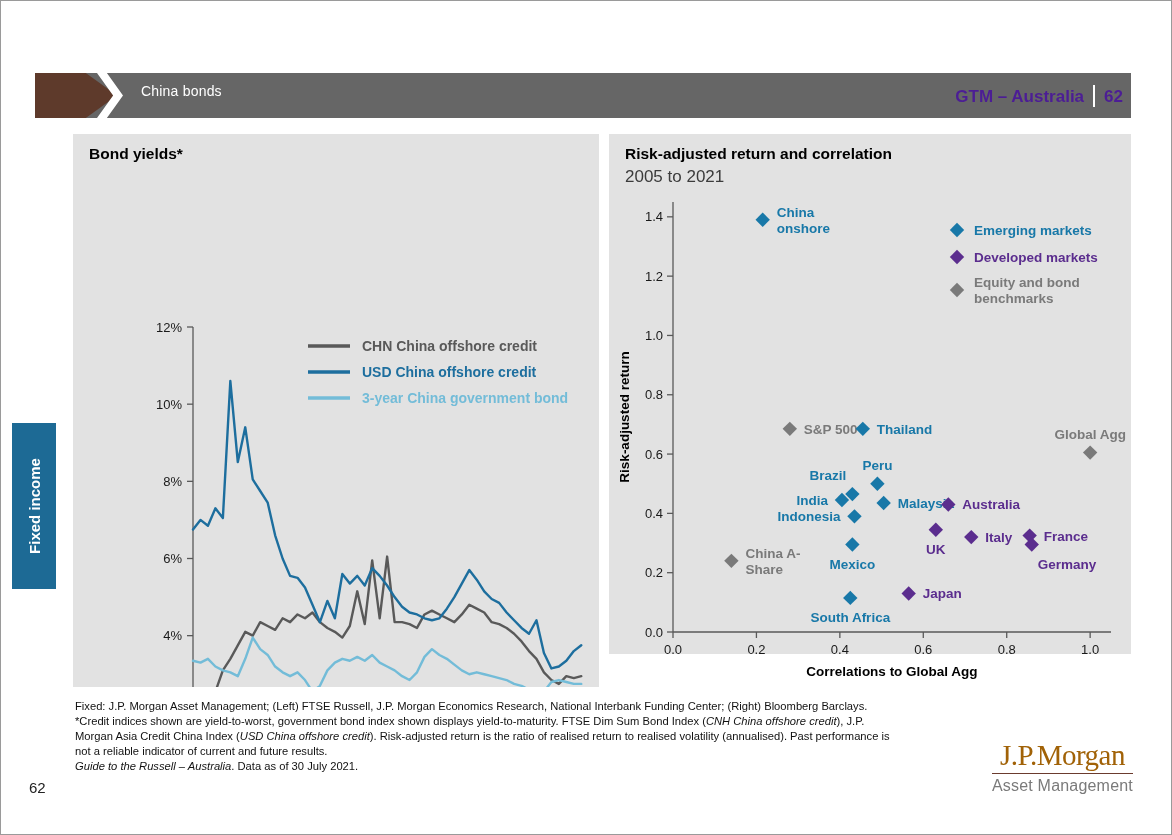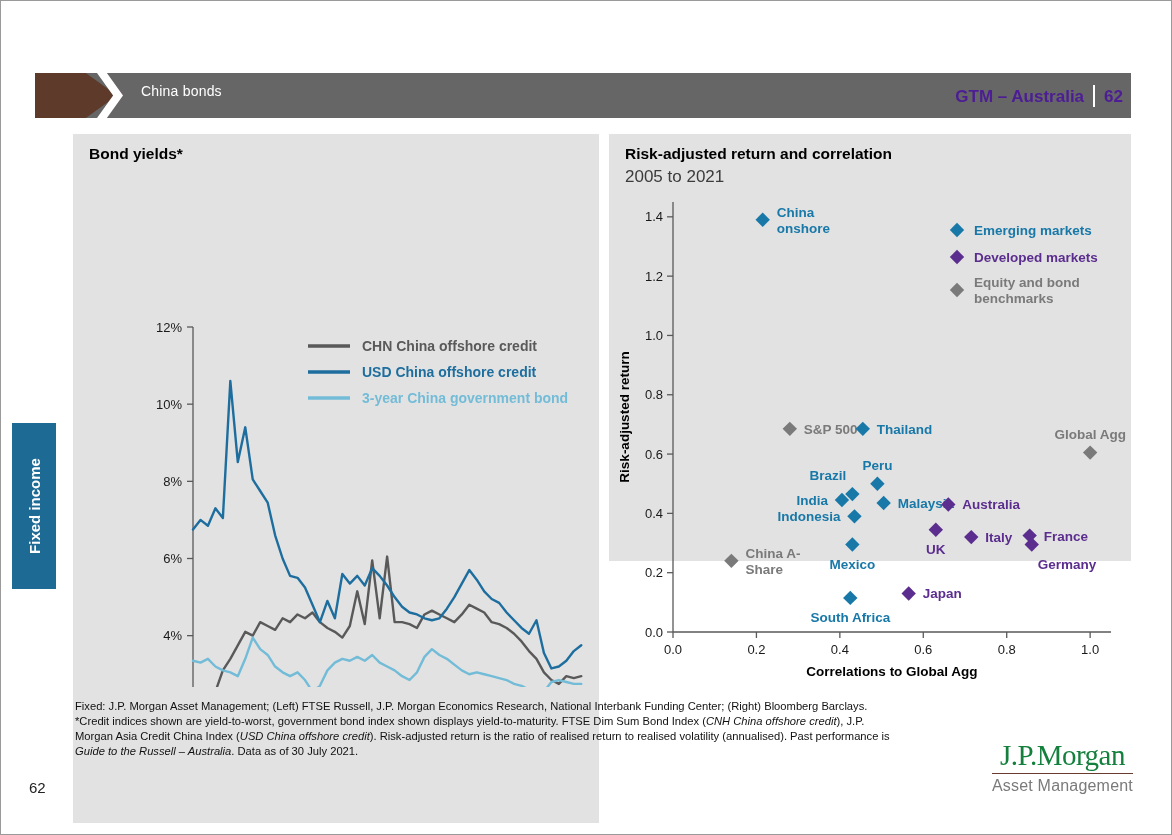--- a/index.html
+++ b/index.html
@@ -19,22 +19,22 @@
   #header-right .divider{display:inline-block;width:2px;height:22px;background:#ffffff;}
 
   
   #side-tab{position:absolute;left:11px;top:422px;width:44px;height:166px;background:#1d6a95;}
   #side-tab span{display:block;position:absolute;left:50%;top:50%;
        transform:translate(-50%,-50%) rotate(-90deg);white-space:nowrap;
        color:#fff;font-size:15px;font-weight:bold;}
 
   
   .panel{position:absolute;background:#e2e2e2;}
-  #panel-left{left:72px;top:133px;width:526px;height:689px;}
-  #panel-right{left:608px;top:133px;width:522px;height:427px;}
+  #panel-left{left:72px;top:133px;width:526px;height:553px;}
+  #panel-right{left:608px;top:133px;width:522px;height:520px;}
   .panel-title{position:absolute;left:16px;top:11px;font-size:15.5px;font-weight:bold;color:#000;}
   .panel-sub{position:absolute;left:16px;top:33px;font-size:17px;color:#3b3b3b;}
 
   svg{display:block;}
   .axis-line{stroke:#595959;stroke-width:1.3;fill:none;}
   .tick{stroke:#595959;stroke-width:1.3;}
   .tlab{font-family:"Liberation Sans",sans-serif;font-size:13px;fill:#1a1a1a;}
   .axtitle{font-family:"Liberation Sans",sans-serif;font-size:13.5px;font-weight:bold;fill:#000;}
 
   .ser-chn{stroke:#595959;stroke-width:2.4;fill:none;stroke-linejoin:round;stroke-linecap:round;}
@@ -45,21 +45,21 @@
 
   .pt-lab{font-family:"Liberation Sans",sans-serif;font-size:13.5px;font-weight:bold;}
 
   
   #foot{position:absolute;left:74px;top:698px;width:890px;font-size:11.2px;color:#111;line-height:1.33;}
   #foot .it{font-style:italic;}
   #page-num{position:absolute;left:28px;top:778px;font-size:15px;color:#222;}
 
   
   #logo{position:absolute;right:38px;top:738px;text-align:center;}
-  #logo .l1{font-family:"Liberation Serif",serif;font-size:29px;color:#15803d;letter-spacing:-0.5px;
+  #logo .l1{font-family:"Liberation Serif",serif;font-size:29px;color:#a16207;letter-spacing:-0.5px;
             border-bottom:1.6px solid #6b3b2e;padding-bottom:1px;}
   #logo .l2{font-size:16px;color:#7a7a7a;margin-top:3px;letter-spacing:.2px;}
 </style>
 </head>
 <body>
 
 <div id="slide">
 
   <div id="header-band"></div>
   <div id="header-arrow"></div>
@@ -200,20 +200,21 @@
   </div>
 
   <div id="foot">
     <div>Fixed: J.P. Morgan Asset Management; (Left) FTSE Russell, J.P. Morgan Economics Research, National Interbank Funding Center; (Right) Bloomberg Barclays.</div>
     <div>
       <span>*Credit indices shown are yield-to-worst, government bond index shown displays yield-to-maturity. FTSE Dim Sum Bond Index (</span><span class="it">CNH China offshore credit</span><span>), J.P.</span>
     </div>
     <div>
       <span>Morgan Asia Credit China Index (</span><span class="it">USD China offshore credit</span><span>). Risk-adjusted return is the ratio of realised return to realised volatility (annualised). Past performance is</span>
     </div>
+    <div>not a reliable indicator of current and future results.</div>
     <div>
       <span class="it">Guide to the Russell – Australia</span><span>. Data as of 30 July 2021.</span>
     </div>
   </div>
 
   <div id="page-num">62</div>
 
   <div id="logo">
     <div class="l1">J.P.Morgan</div>
     <div class="l2">Asset Management</div>

